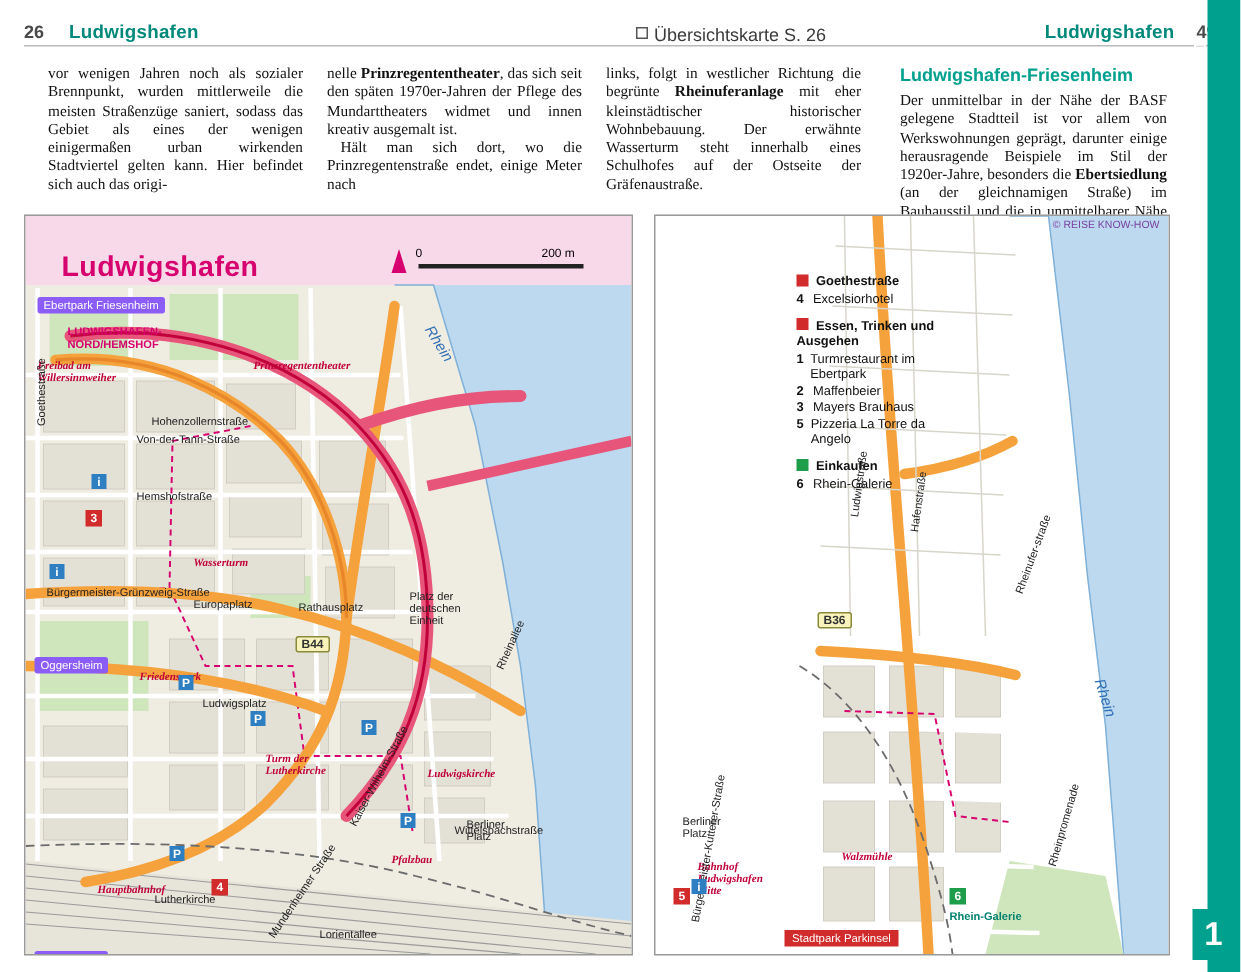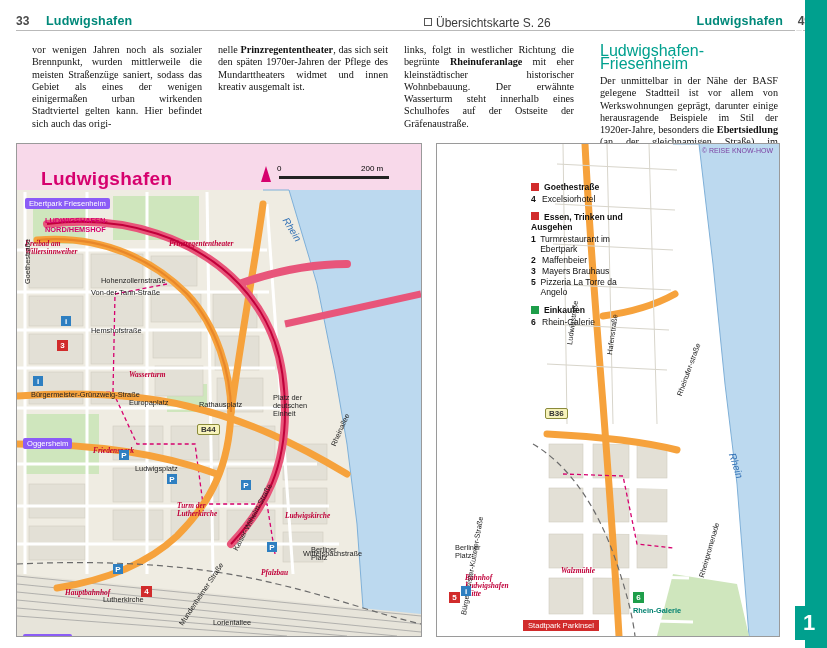--- a/index.html
+++ b/index.html
@@ -61,21 +61,21 @@
     font-size:10.2px;line-height:12.3px;text-align:justify;color:#111;
     hyphens:auto;
   }
   #c1{left:32px;}
   #c2{left:218px;}
   #c3{left:404px;}
   #c4{left:600px;width:178px;}
   .col p{margin:0 0 0 0;text-indent:0;}
   .col p + p{text-indent:9px;}
   .col .h3{
-    font-family:"Liberation Sans",sans-serif;font-size:16px;font-weight:normal;
+    font-family:"Liberation Sans",sans-serif;font-size:12px;font-weight:bold;
     color:#00a08e;margin:0 0 5px 0;line-height:13px;
   }
   .col .gap{height:9px;}
   b{font-weight:bold;}
   
   .map{position:absolute;border:1px solid #9a9a9a;overflow:hidden;background:#f4f1ea;}
   #mapL{left:16px;top:143px;width:404px;height:492px;}
   #mapR{left:436px;top:143px;width:342px;height:492px;}
   .maptitle{
     position:absolute;left:24px;top:24px;font-family:"Liberation Sans",sans-serif;
@@ -135,39 +135,40 @@
     background:#d12b2b;padding:1px 5px;white-space:nowrap;
   }
   svg{display:block;}
 </style>
 </head>
 <body>
 
 <div class="page">
 
   <div class="hdr">
-    <div class="folio left">33</div>
+    <div class="folio left">26</div>
     <div class="hdr-title l">Ludwigshafen</div>
     <div class="hdr-mapref"><span class="sq"></span><span>Übersichtskarte S. 26</span></div>
     <div class="hdr-title r">Ludwigshafen</div>
     <div class="folio right">49</div>
   </div>
   <div class="hdr-rule"></div>
 
   <div class="side-tab">
     <div class="vtext">Die oberrheinische Tiefebene</div>
   </div>
   <div class="side-num">1</div>
 
   <div class="col" id="c1">
     <p>vor wenigen Jahren noch als sozialer Brennpunkt, wurden mittlerweile die meisten Straßenzüge saniert, sodass das Gebiet als eines der wenigen einigermaßen urban wirkenden Stadtviertel gelten kann. Hier befindet sich auch das origi-</p>
   </div>
 
   <div class="col" id="c2">
     <p>nelle <b>Prinzregententheater</b>, das sich seit den späten 1970er-Jahren der Pflege des Mundarttheaters widmet und innen kreativ ausgemalt ist.</p>
+    <p>Hält man sich dort, wo die Prinzregentenstraße endet, einige Meter nach</p>
   </div>
 
   <div class="col" id="c3">
     <p>links, folgt in westlicher Richtung die begrünte <b>Rheinuferanlage</b> mit eher kleinstädtischer historischer Wohnbebauung. Der erwähnte Wasserturm steht innerhalb eines Schulhofes auf der Ostseite der Gräfenaustraße.</p>
   </div>
 
   <div class="col" id="c4">
     <div class="h3">Ludwigshafen-Friesenheim</div>
     <p>Der unmittelbar in der Nähe der BASF gelegene Stadtteil ist vor allem von Werkswohnungen geprägt, darunter einige herausragende Beispiele im Stil der 1920er-Jahre, besonders die <b>Ebertsiedlung</b> (an der gleichnamigen Straße) im Bauhausstil und die in unmittelbarer Nähe gelegene <b>Fichtesiedlung</b> im Stil des Neobarock.</p>
     <p>Bemerkenswert ist auch der <b>Ebertpark</b>, eine gepflegte öffentliche Parkanlage, errichtet ab 1925. In deren Zentrum befindet sich das architektonisch interessante Turmrestaurant in einem fernöstlich inspirierten Pagodenstil.</p>

